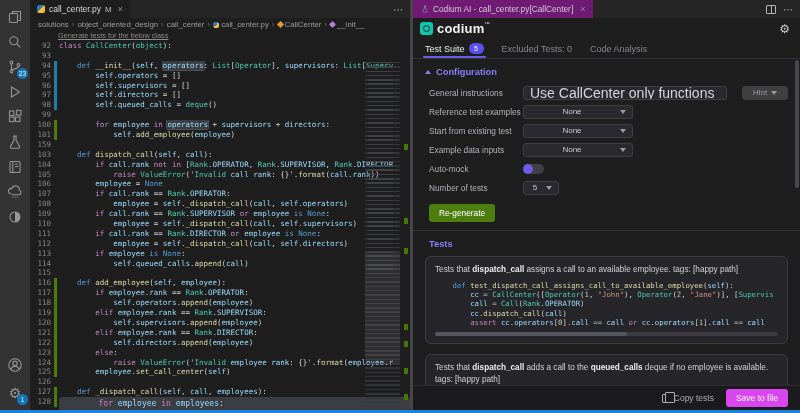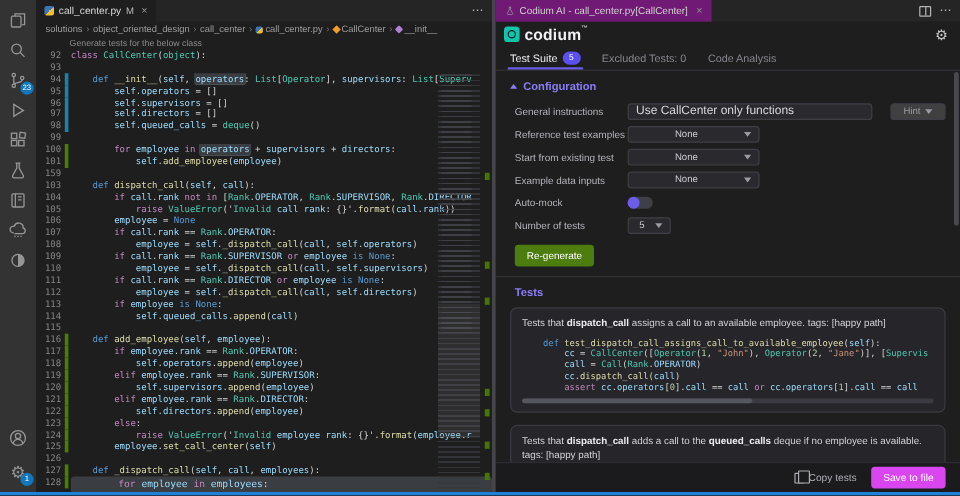--- a/index.html
+++ b/index.html
@@ -22,21 +22,21 @@
   .tab .mod { color:#bdbdbd; font-size:8px; }
   .tab .close { color:#8f8f8f; font-size:9px; margin-left:2px; }
   .tab-actions { position:absolute; right:6px; top:0; height:18px; display:flex; align-items:center; color:#b5b5b5; font-size:10px; letter-spacing:1px; }
   .breadcrumb { height:13px; display:flex; align-items:center; padding-left:8px; gap:3px; font-size:7.8px; color:#9d9d9d; white-space:nowrap; }
   .bc-sep { color:#6e6e6e; font-size:8px; }
   .bc-item { display:flex; align-items:center; gap:2px; cursor:pointer; }
   .bc-ic-class { width:5px; height:5px; background:#ee9d28; transform:rotate(45deg); display:inline-block; }
   .bc-ic-method { width:5px; height:5px; background:#b180d7; border-radius:1px; transform:rotate(45deg); display:inline-block; }
 
   .codearea { position:absolute; left:0; top:31px; right:0; bottom:0; font-family:"DejaVu Sans Mono", monospace; font-size:7.5px; }
-  .codelens { height:10px; line-height:10px; padding-left:28px; color:#8b8b8b; font-family:"Liberation Sans", sans-serif; font-size:7.3px; }
+  .codelens { height:10px; line-height:10px; padding-left:28px; color:#8b8b8b; font-family:"Liberation Sans", sans-serif; font-size:7.3px;text-decoration:underline; }
   .cline { display:flex; height:9.9px; line-height:9.9px; white-space:pre; }
   .cline .ln { width:21px; text-align:right; color:#858585; flex:none; }
   .cline .gut { width:3px; margin:0 2px 0 3px; flex:none; }
   .gut.m { background:#1b81a8; } .gut.a { background:#487e02; }
   .cline .src { flex:1; overflow:hidden; color:#d4d4d4; }
   .src.sel { background:#3a3d41; }
   .tk-c{color:#c586c0;} .tk-k{color:#569cd6;} .tk-t{color:#4ec9b0;} .tk-f{color:#dcdcaa;}
   .tk-v{color:#9cdcfe;} .tk-s{color:#ce9178;} .tk-n{color:#b5cea8;} .tk-p{color:#d4d4d4;}
   .hlw { background:#3a3d41; outline:1px solid #4b4f55; border-radius:1px; }
 
@@ -75,21 +75,21 @@
   .ptabs .pt { font-size:9px; color:#86868e; display:flex; align-items:center; gap:4px; cursor:pointer; position:relative; height:100%; }
   .ptabs .pt.active { color:#ececf1; }
   .ptabs .pt.active::after { content:""; position:absolute; left:-2px; right:-2px; bottom:0; height:2px; background:#6c5ce7; border-radius:1px; }
   .pt-badge { min-width:15px; height:11px; border-radius:6px; background:#5b4ff0; color:#fff; font-size:7px; line-height:11px; text-align:center; padding:0 3px; }
 
   .pbody { position:absolute; left:0; right:0; top:60px; bottom:25px; overflow:hidden; padding:5px 10px 0 10px; }
   .cfg-title { display:flex; align-items:center; gap:5px; color:#8b7cf7; font-size:9.3px; font-weight:bold; margin:2px 0 6px 2px; cursor:pointer; }
   .chev-up { width:0; height:0; border-left:3px solid transparent; border-right:3px solid transparent; border-bottom:4px solid #8b7cf7; }
   .cfg-row { display:flex; align-items:center; height:19px; }
   .cfg-label { width:100px; flex:none; color:#b3b3ba; font-size:8.3px; padding-left:6px; }
-  .cfg-input { width:204px; height:14px; background:#2a2a2e; border:1px solid #3e3e45; border-radius:3px; color:#d6d6da; font-size:10px; padding:0 6px; line-height:12px; }
+  .cfg-input { width:204px; height:14px; background:#2a2a2e; border:1px solid #3e3e45; border-radius:3px; color:#d6d6da; font-size:14px; padding:0 6px; line-height:12px; }
   .hint-btn { margin-left:auto; margin-right:2px; width:46px; height:14px; background:#404040; border:1px solid #3e3e45; border-radius:3px; color:#9a9aa2; font-size:8px; display:flex; align-items:center; justify-content:center; gap:4px; cursor:pointer; }
   .sel { width:110px; height:14px; background:#2a2a2e; border:1px solid #3e3e45; border-radius:3px; color:#c9c9cf; font-size:8px; display:flex; align-items:center; cursor:pointer; position:relative; }
   .sel .val { flex:1; text-align:center; }
   .chev-dn { width:0; height:0; border-left:3px solid transparent; border-right:3px solid transparent; border-top:4px solid #9a9aa2; margin-right:6px; }
   .sel.small { width:36px; }
   .toggle { width:21px; height:10px; border-radius:5px; background:#3f3f46; position:relative; cursor:pointer; }
   .toggle .knob { position:absolute; left:0; top:0; width:10px; height:10px; border-radius:50%; background:#6c5ce7; }
   .regen-btn { margin:7px 0 6px 6px; display:inline-block; background:#4d7c0f; color:#fff; border:none; border-radius:3px; font-size:8.3px; padding:4px 10px; cursor:pointer; font-family:Liberation Sans, sans-serif; }
   .sect-div { height:1px; background:#313136; margin:2px -10px 0 -10px; }
   .tests-title { color:#8b7cf7; font-size:9.3px; font-weight:bold; margin:8px 0 7px 6px; }

